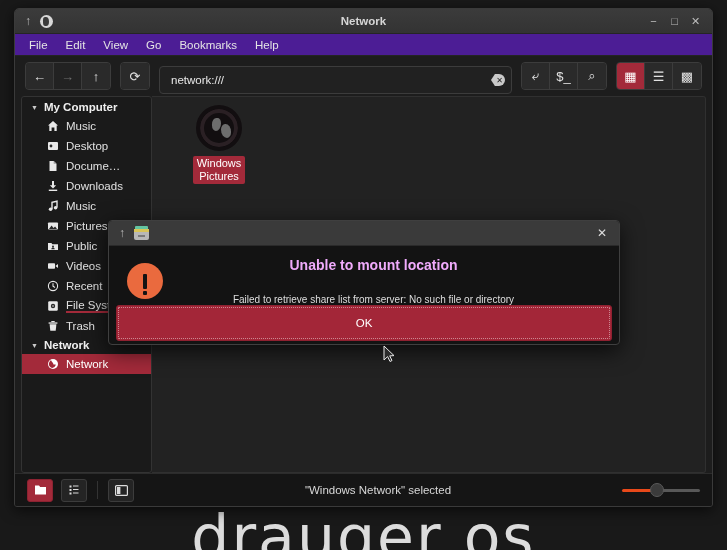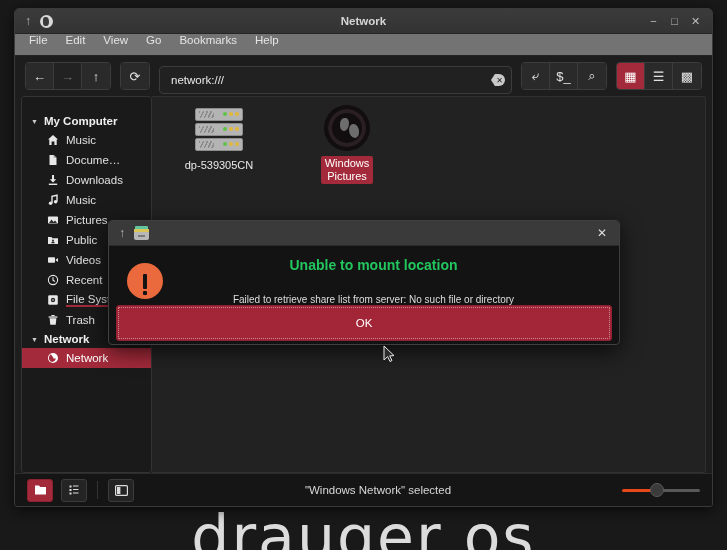--- a/index.html
+++ b/index.html
@@ -72,22 +72,22 @@
   .globe-ico::before {
     content: ""; position: absolute; left: 3px; top: 2px;
     width: 6px; height: 9px; background: #3b3b3b;
     border-radius: 40% 60% 55% 45%;
   }
   .up-ico { color: #b9b9b9; font-size: 12px; line-height: 1; }
 
   
   #menubar {
     height: 22px;
-    background: #737373;
-    display: flex; align-items: flex-start;
+    background: #4c1d95;
+    display: flex; align-items: center;
     padding-left: 14px; gap: 18px;
     border-bottom: 1px solid #242424;
     flex: 0 0 auto;
   }
   #menubar span { font-size: 11.5px; color: #e4e4e4; cursor: default; }
 
   
   #toolbar {
     height: 40px;
     background: #1d1d1d;
@@ -138,21 +138,21 @@
   #bodyrow { flex: 1 1 auto; display: flex; min-height: 0; padding: 0 6px 0 6px;}
 
   
   #sidebar {
     width: 131px;
     background: #1a1a1a;
     border: 1px solid #333;
     border-radius: 3px;
     overflow: hidden;
     flex: 0 0 auto;
-    padding-top: 15px;
+    padding-top: 1px;
     text-align: center;
   }
   .side-head {
     display: flex; align-items: center; gap: 6px;
     padding: 3px 6px 3px 9px;
     font-size: 11.5px; font-weight: bold; color: #efefef;
   }
   .caret { font-size: 7px; color: #c9c9c9; }
   .side-item {
     display: flex; align-items: center; gap: 7px;
@@ -274,21 +274,21 @@
   .warn-ico .bang {
     width: 4px; height: 21px; background: #131313; border-radius: 1px;
     position: relative;
   }
   .warn-ico .bang::after {
     content: ""; position: absolute; left: 0; bottom: -6px;
     width: 4px; height: 4px; background: #131313; border-radius: 1px;
   }
   .warn-ico .bang { height: 15px; }
   .dlg-textcol { flex: 1 1 auto; text-align: center; padding-right: 34px; }
-  #dlg-heading { font-size: 14px; font-weight: bold; color: #22c55e; margin-bottom: 0; }
+  #dlg-heading { font-size: 14px; font-weight: bold; color: #f0abfc; margin-bottom: 0; }
   #dlg-detail { font-size: 10px; color: #dedede; margin-top: 21px; }
 
   #dlg-actions { padding: 0 7px 7px 7px; flex: 0 0 auto; }
   #ok-button {
     width: 100%; height: 36px;
     background: #a32638;
     border: 1px solid #8f2130;
     border-radius: 3px;
     color: #fff; font-size: 11.5px;
     display: flex; align-items: center; justify-content: center;
@@ -414,20 +414,29 @@
 
         <div class="side-item">
           <span class="sico">
             <svg width="12" height="12" viewBox="0 0 12 12">
                 <path d="M6 1 1 5.5h1.3V11h2.3V7.6h2.8V11h2.3V5.5H11z" fill="#e8e8e8"></path>
               </svg>
           </span>
           <span class="slabel">Music</span>
         </div>
 
+        <div class="side-item">
+          <span class="sico">
+            <svg width="12" height="12" viewBox="0 0 12 12">
+                <rect x="1" y="2" width="10" height="8" rx="1" fill="#e8e8e8"></rect>
+                <circle cx="4" cy="6" r="1.4" fill="#2a2a2a"></circle>
+              </svg>
+          </span>
+          <span class="slabel">Desktop</span>
+        </div>
 
         <div class="side-item">
           <span class="sico">
             <svg width="12" height="12" viewBox="0 0 12 12">
                 <path d="M2.5 1h4.2L9.5 3.8V11h-7z" fill="#e8e8e8"></path>
                 <path d="M6.7 1v2.8h2.8z" fill="#9c9c9c"></path>
               </svg>
           </span>
           <span class="slabel">Docume…</span>
         </div>
@@ -529,49 +538,20 @@
                 <path d="M4 2.2c1 .8.6 2 1.6 2.4.9.3.2 1.4 1 1.8.8.4 1.6-.4 2.2.4-.5 2-2 3-3.6 3.1C3.3 9.7 1.8 8 1.9 6 2 4.2 2.9 2.8 4 2.2z" fill="#a32a3a"></path>
               </svg>
           </span>
           <span class="slabel">Network</span>
         </div>
       </div>
 
       <div id="content">
         <div id="iconview">
 
-          <div class="fileitem">
-            <div class="server-ico">
-              <div class="srack">
-                  <span class="svent"></span>
-                  <span class="sleds">
-                    <i class="sled g"></i>
-                    <i class="sled y"></i>
-                    <i class="sled y"></i>
-                  </span>
-                </div>
-              <div class="srack">
-                  <span class="svent"></span>
-                  <span class="sleds">
-                    <i class="sled g"></i>
-                    <i class="sled y"></i>
-                    <i class="sled y"></i>
-                  </span>
-                </div>
-              <div class="srack">
-                  <span class="svent"></span>
-                  <span class="sleds">
-                    <i class="sled g"></i>
-                    <i class="sled y"></i>
-                    <i class="sled y"></i>
-                  </span>
-                </div>
-            </div>
-            <div class="fname">dp-539305CN</div>
-          </div>
 
           <div class="fileitem selected">
             <div class="netglobe">
               <div class="ring">
                   <span class="land1"></span>
                   <span class="land2"></span>
                 </div>
             </div>
             <div class="fname" style="white-space:pre-line;">Windows
 Pictures</div>

